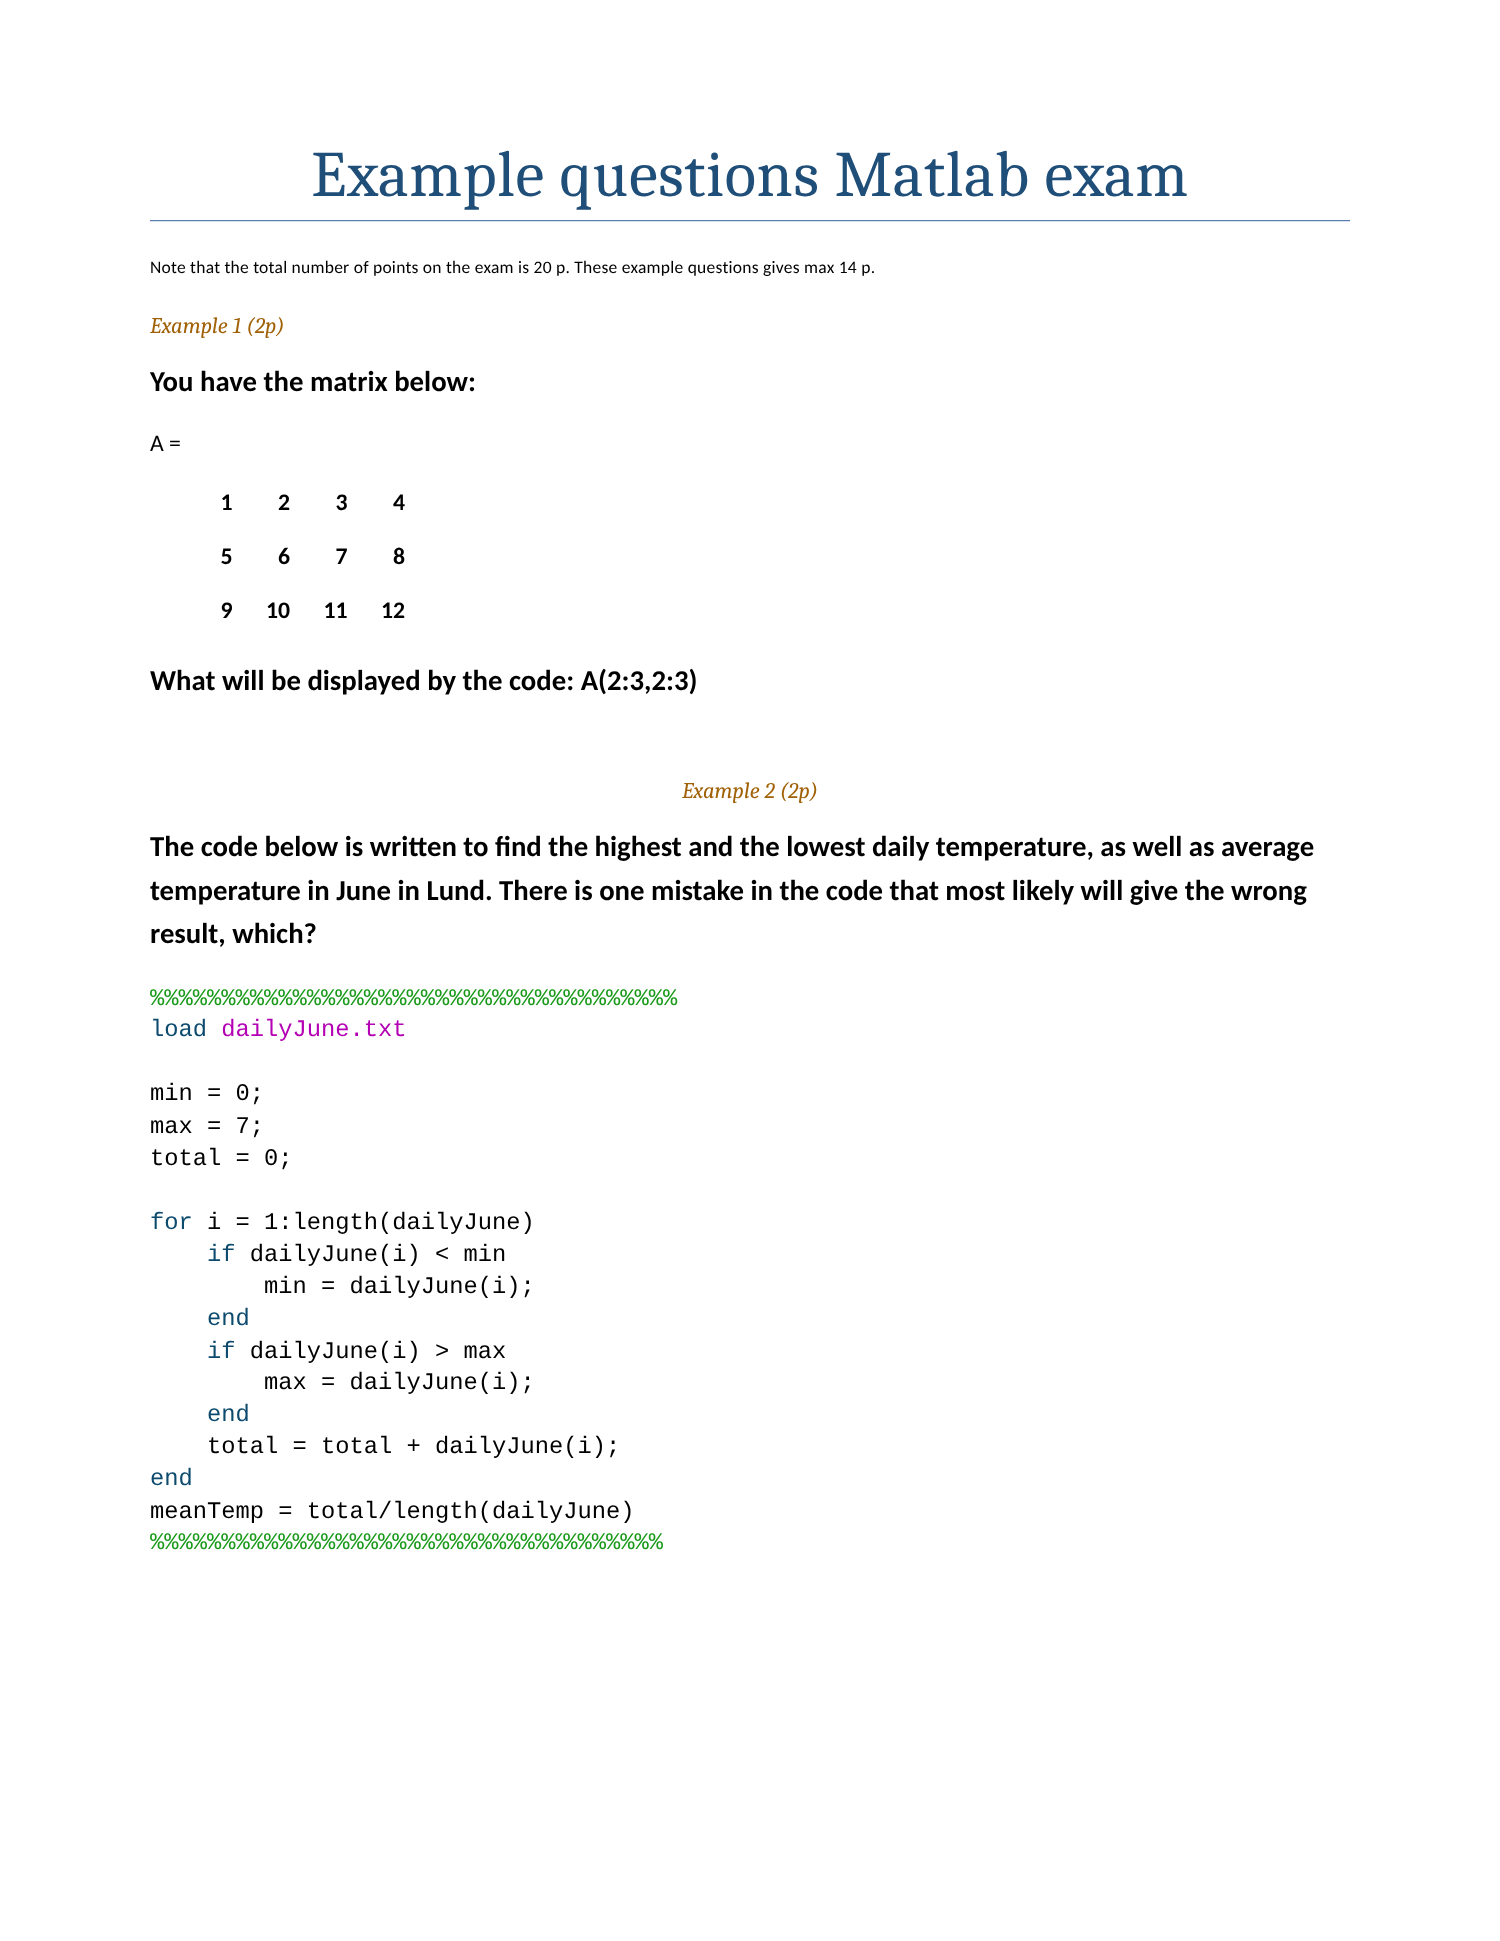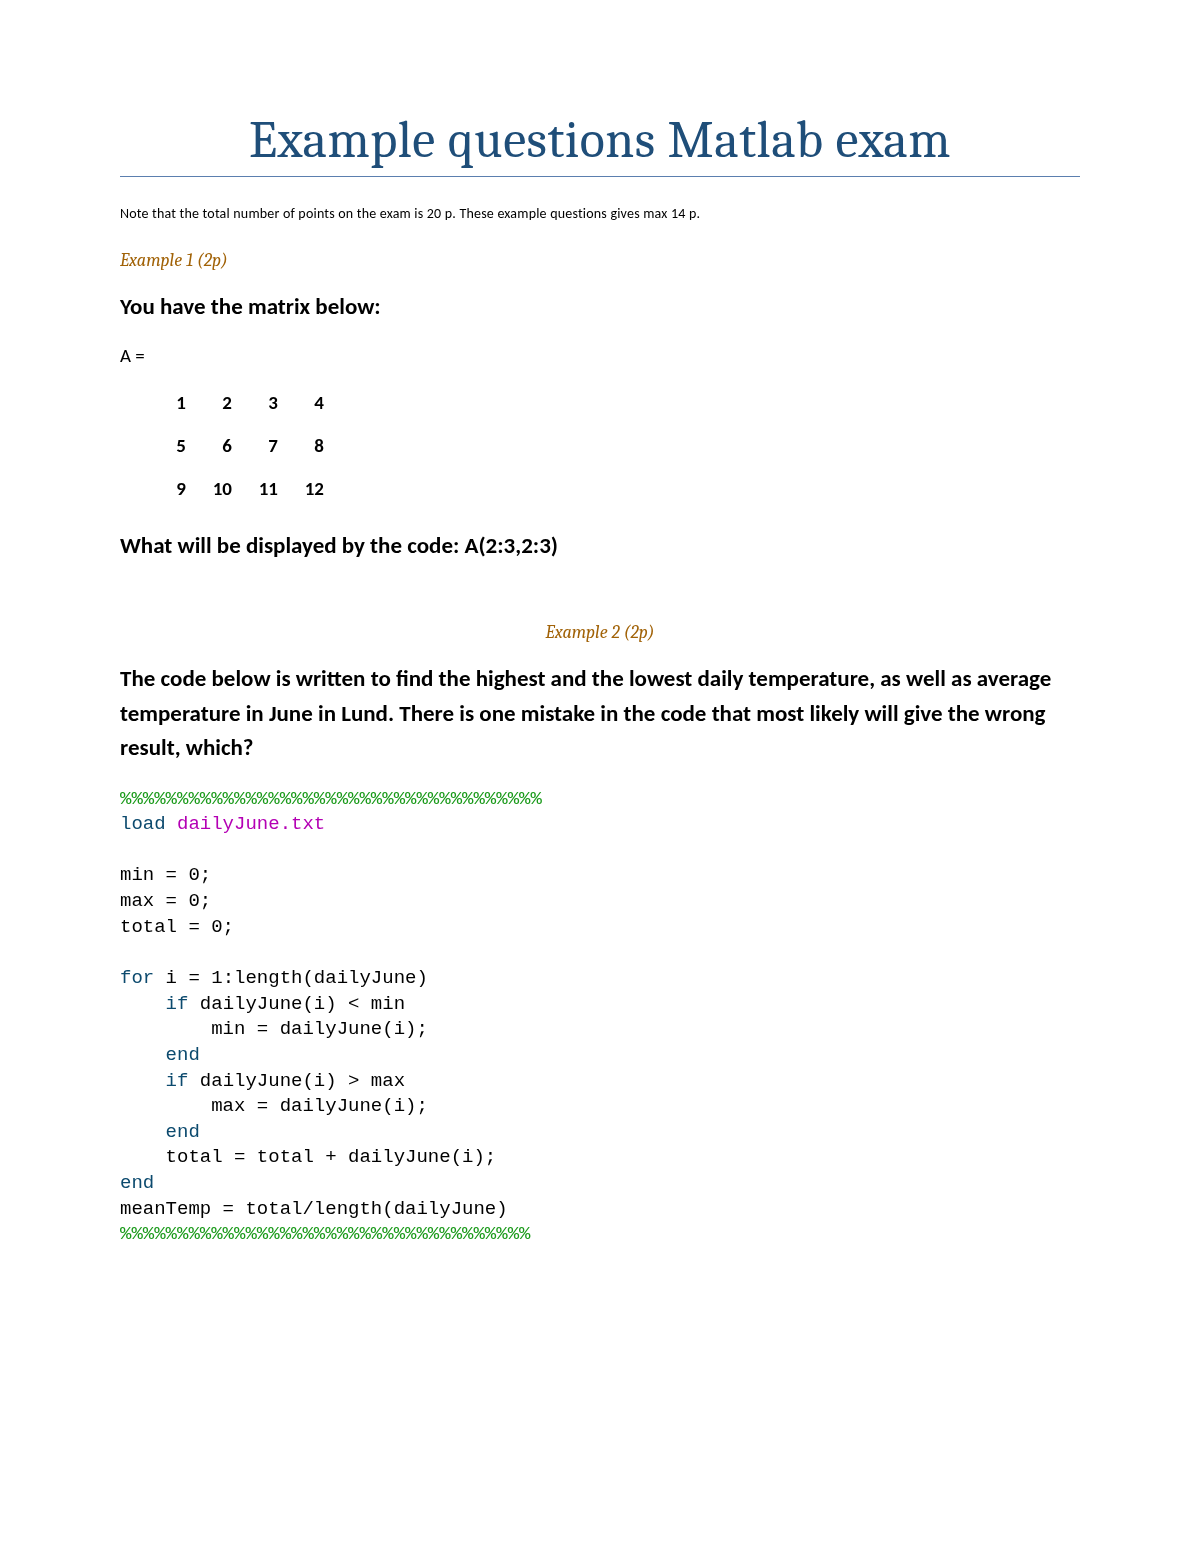--- a/index.html
+++ b/index.html
@@ -119,21 +119,21 @@
   <p class="bold-para">What will be displayed by the code: A(2:3,2:3)</p>
 
   <div class="example-heading" style="margin-top:60px;text-align:center;">Example 2 (2p)</div>
 
   <p class="bold-para">The code below is written to find the highest and the lowest daily temperature, as well as average temperature in June in Lund. There is one mistake in the code that most likely will give the wrong result, which?</p>
 
   <pre class="code"><span class="c-comment">%%%%%%%%%%%%%%%%%%%%%%%%%%%%%%%%%%%%%</span>
 <span class="c-key">load</span> <span class="c-str">dailyJune.txt</span>
 
 <span>min = 0;</span>
-<span>max = 0;</span>
+<span>max = 7;</span>
 <span>total = 0;</span>
 
 <span class="c-key">for</span><span> i = 1:length(dailyJune)</span>
     <span class="c-key">if</span><span> dailyJune(i) &lt; min</span>
 <span>        min = dailyJune(i);</span>
     <span class="c-key">end</span>
     <span class="c-key">if</span><span> dailyJune(i) &gt; max</span>
 <span>        max = dailyJune(i);</span>
     <span class="c-key">end</span>
 <span>    total = total + dailyJune(i);</span>

